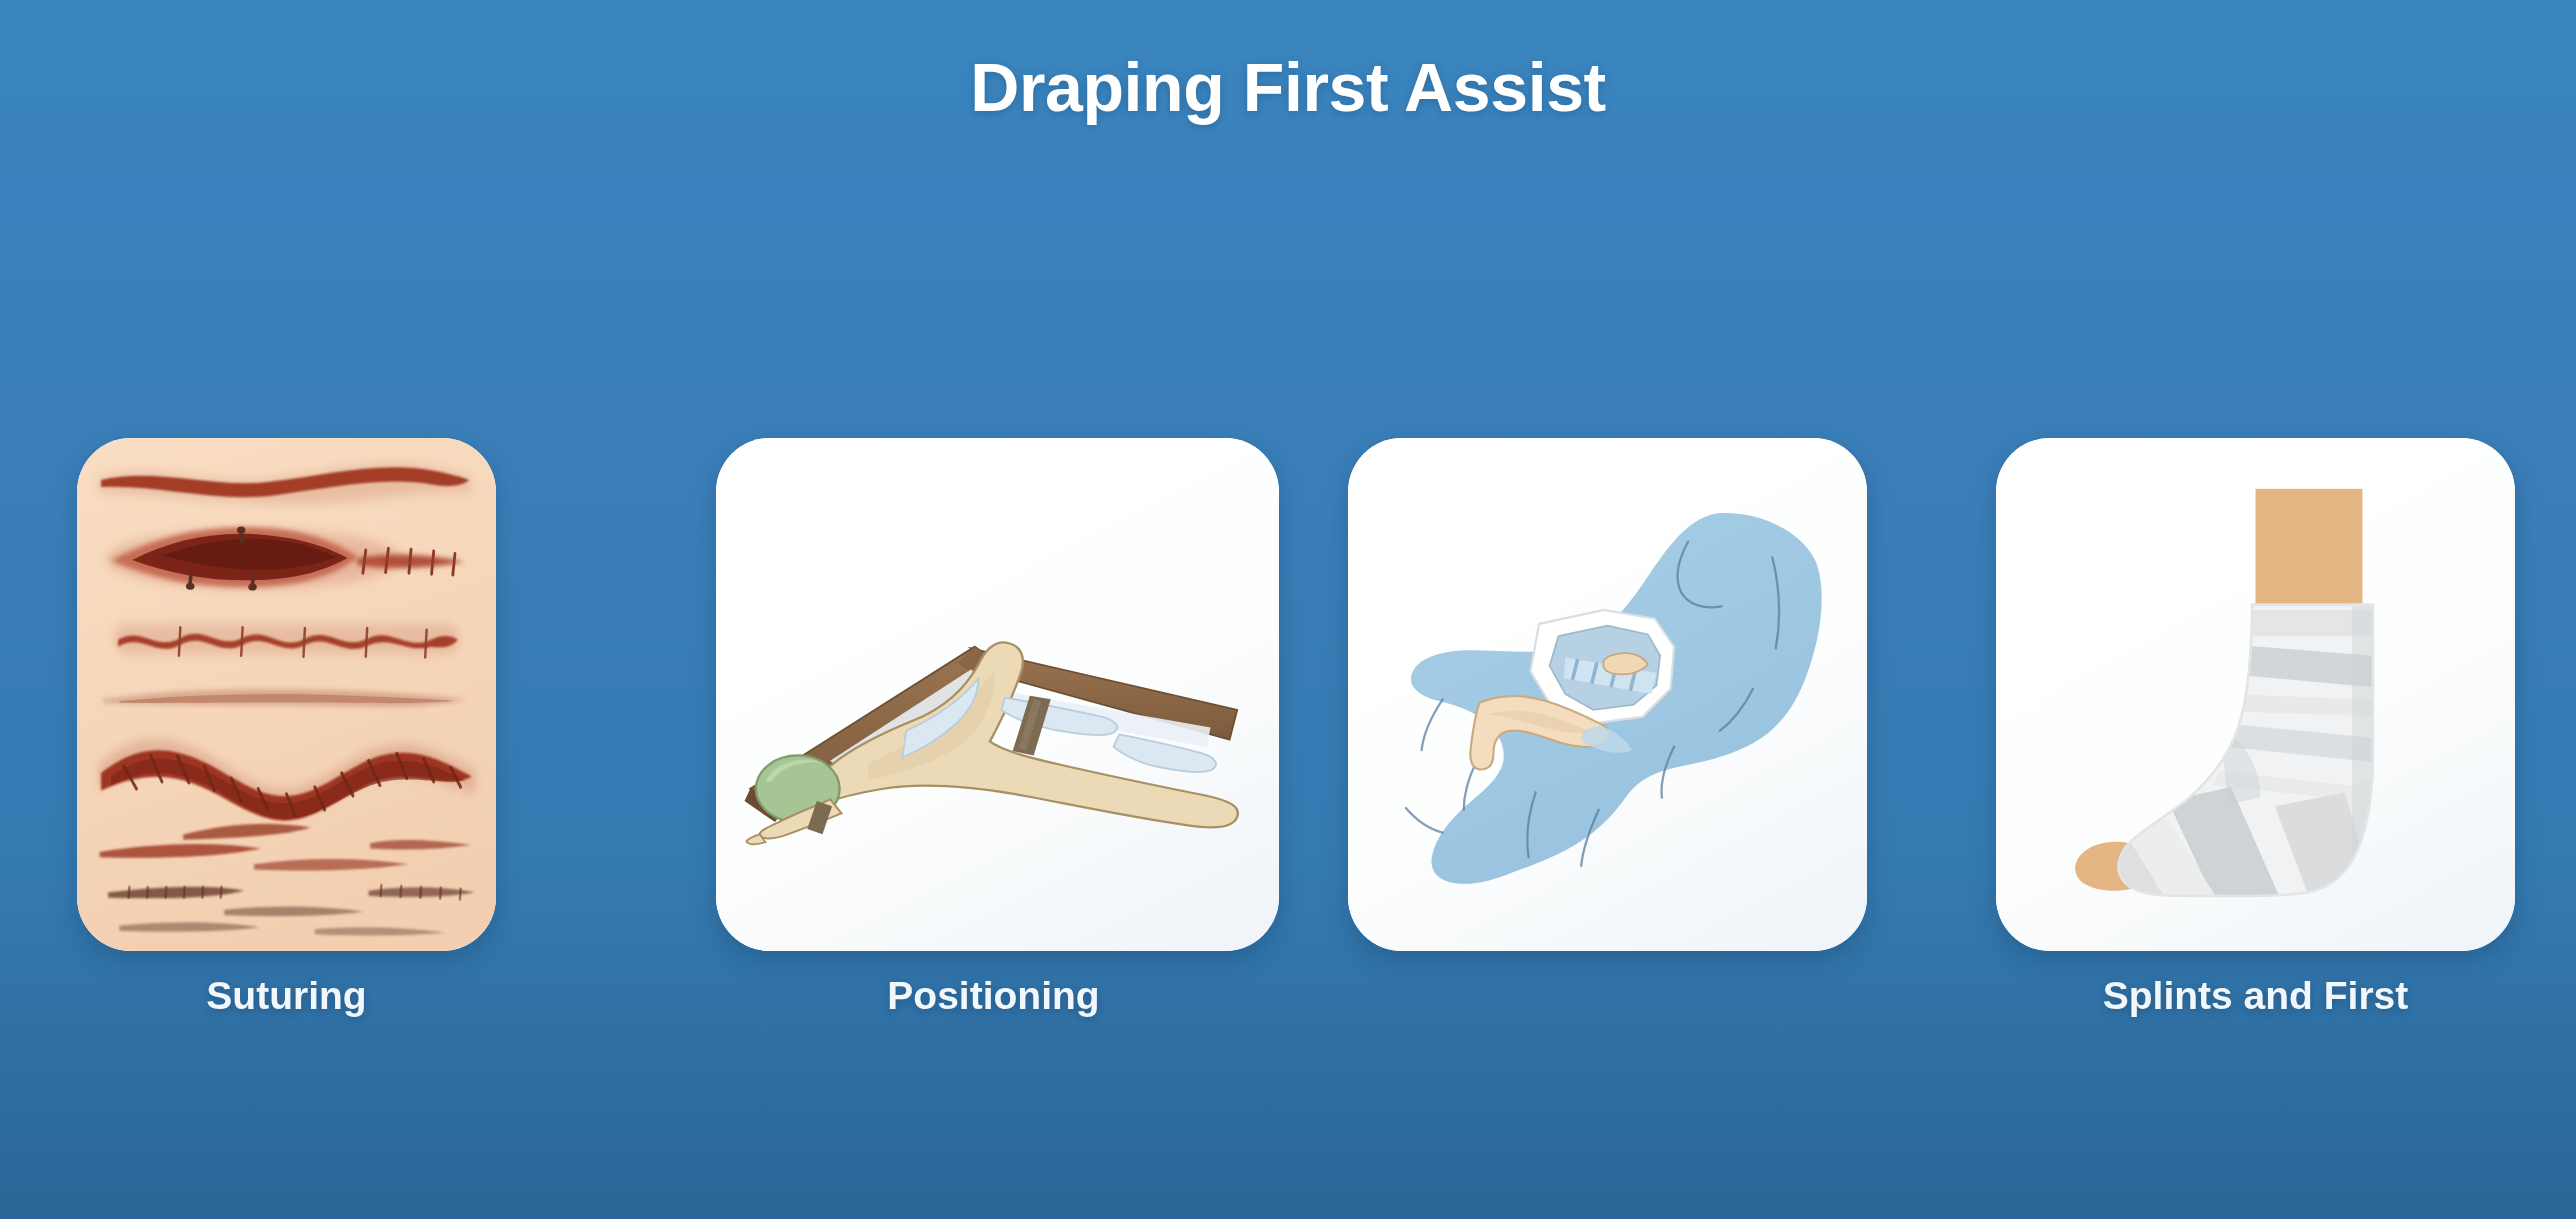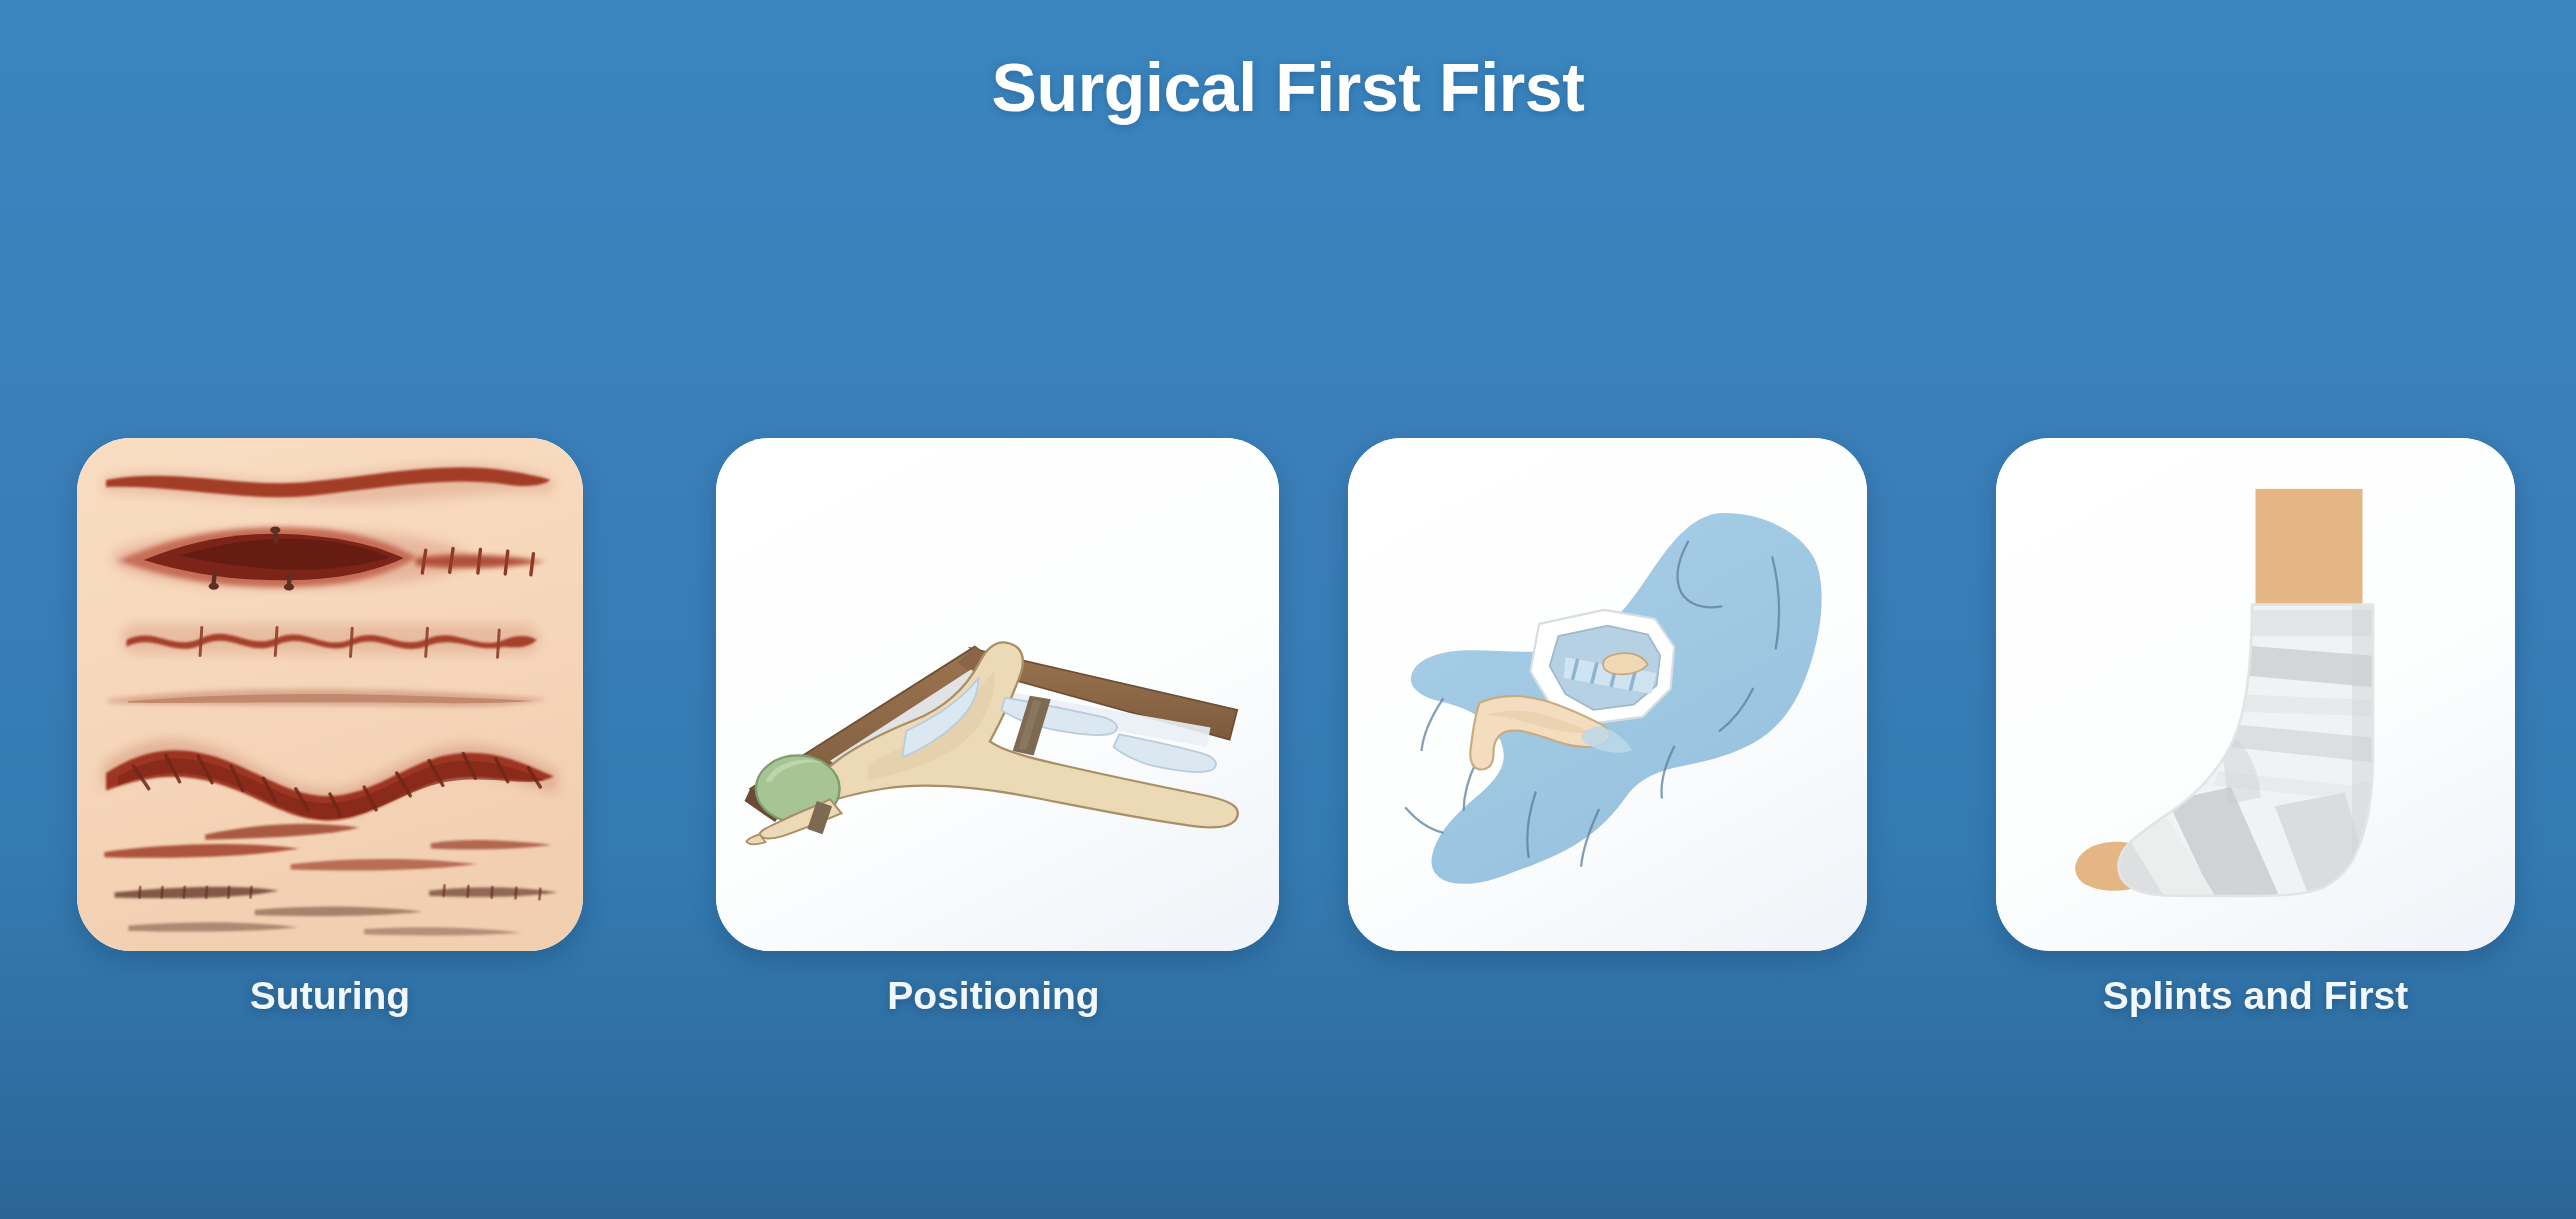--- a/index.html
+++ b/index.html
@@ -74,25 +74,25 @@
     text-shadow: 0 1.8px 8px rgba(18,52,86,0.40);
     white-space: nowrap;
   }
   .card-art { position: absolute; inset: 0; width: 100%; height: 100%; display: block; }
 </style>
 </head>
 <body>
 
 <div id="screen">
 
-  <div id="page-title">Surgical First First</div>
+  <div id="page-title">Draping First Assist</div>
 
   <div id="card-row">
 
-    <div class="card-cell" id="cell-0" style="left: 77px; width: 506px;">
+    <div class="card-cell" id="cell-0" style="left: 77px; width: 419px;">
       <div class="card">
         <svg class="card-art" viewBox="0 0 592 585" preserveAspectRatio="none">
           <defs>
             <linearGradient id="skinbg" x1="0" y1="0" x2="0.3" y2="1">
               <stop offset="0%" stop-color="#f9ddc2"></stop>
               <stop offset="55%" stop-color="#f6d6b9"></stop>
               <stop offset="100%" stop-color="#f2cfb1"></stop>
             </linearGradient>
             <filter id="soft1" x="-30%" y="-120%" width="160%" height="340%">
               <feGaussianBlur stdDeviation="3.2"></feGaussianBlur>

